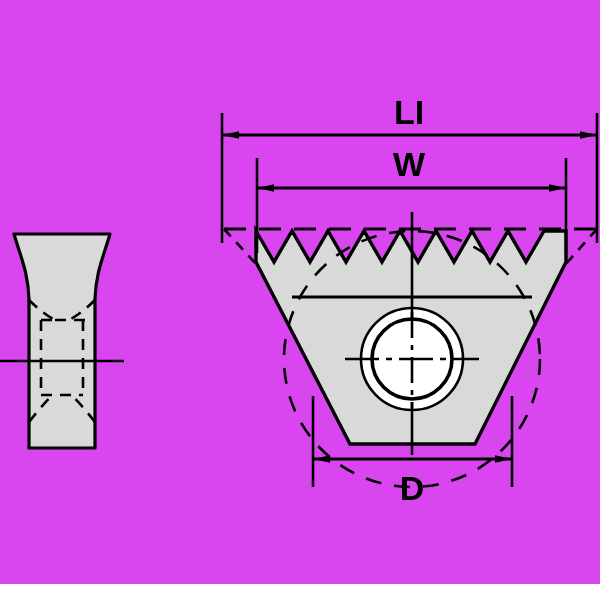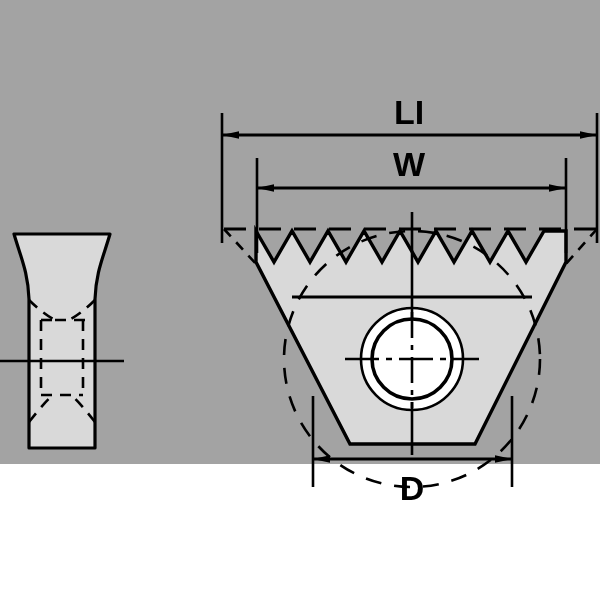--- a/index.html
+++ b/index.html
@@ -1,18 +1,18 @@
 <!DOCTYPE html>
 <html><head>
 <meta charset="utf-8">
 <style>
   html,body{margin:0;padding:0;background:#ffffff;}
   body{width:600px;height:600px;overflow:hidden;
        font-family:"Liberation Sans", sans-serif;}
-  #stage{position:relative;width:600px;height:464px;background:#a3a3a3;}
+  #stage{position:relative;width:600px;height:584px;background:#d946ef;}
   svg{display:block;position:absolute;left:0;top:0;}
   .dim-label{font-family:"Liberation Sans", sans-serif;font-weight:700;
              font-size:34px;fill:#000000;text-anchor:middle;
              dominant-baseline:alphabetic;}
 </style>
 </head>
 <body>
 
 <div id="stage">
 

